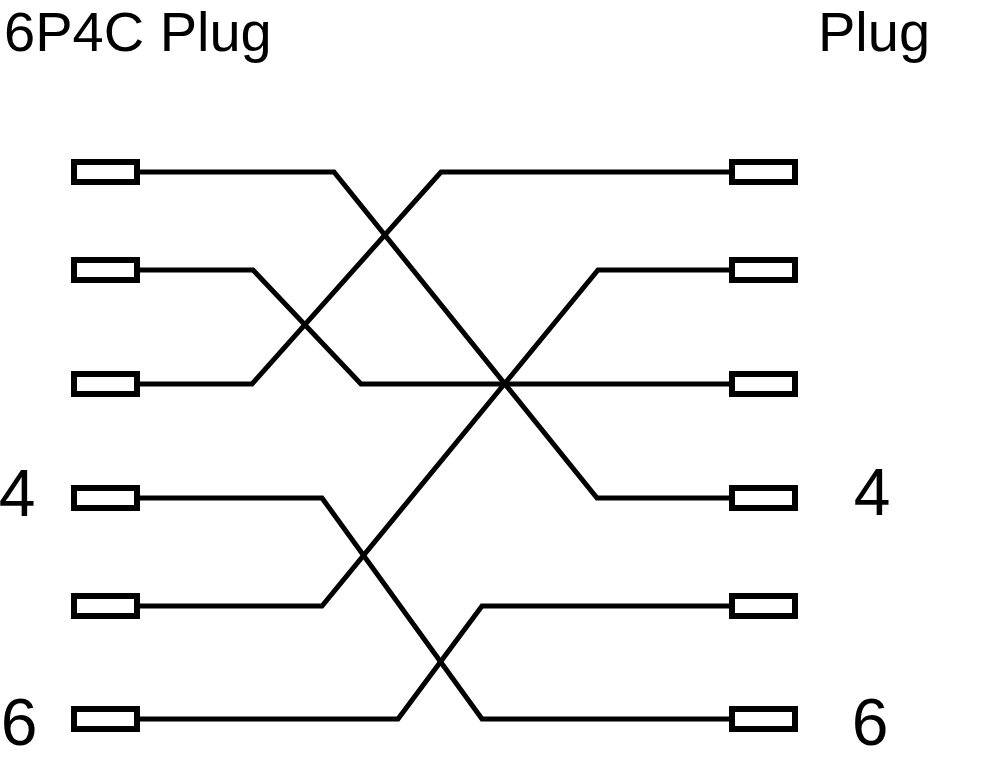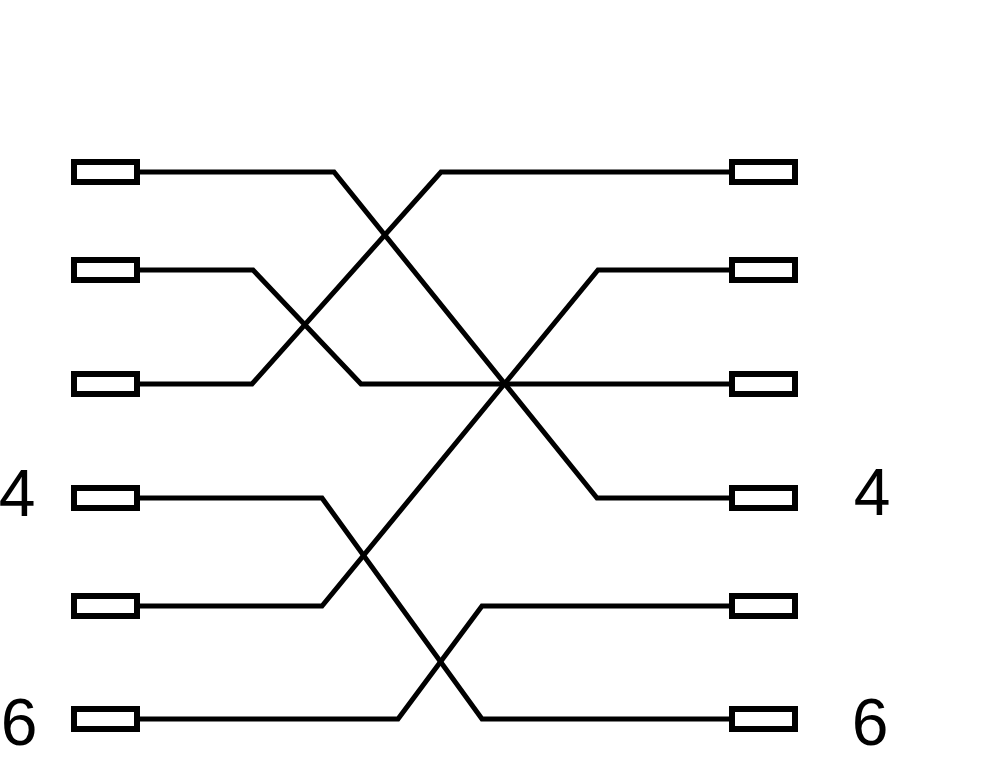--- a/index.html
+++ b/index.html
@@ -60,21 +60,23 @@
       <rect x="74" y="374" width="63" height="20" fill="#ffffff" stroke="#000000" stroke-width="6"></rect>
       <rect x="732" y="374" width="63" height="20" fill="#ffffff" stroke="#000000" stroke-width="6"></rect>
       <rect x="74" y="488" width="63" height="20" fill="#ffffff" stroke="#000000" stroke-width="6"></rect>
       <rect x="732" y="488" width="63" height="20" fill="#ffffff" stroke="#000000" stroke-width="6"></rect>
       <rect x="74" y="596" width="63" height="20" fill="#ffffff" stroke="#000000" stroke-width="6"></rect>
       <rect x="732" y="596" width="63" height="20" fill="#ffffff" stroke="#000000" stroke-width="6"></rect>
       <rect x="74" y="709" width="63" height="20" fill="#ffffff" stroke="#000000" stroke-width="6"></rect>
       <rect x="732" y="709" width="63" height="20" fill="#ffffff" stroke="#000000" stroke-width="6"></rect>
     </svg>
 
+  <div class="plug-title left">6P4C Plug</div>
 
+  <div class="plug-title right">Plug</div>
 
   <div class="pin-num" style="left:-18px; top:458px;">4</div>
 
   <div class="pin-num" style="left:-16px; top:687px;">6</div>
 
   <div class="pin-num" style="left:837px; top:457px;">4</div>
 
   <div class="pin-num" style="left:835px; top:687px;">6</div>
 
 </div>

